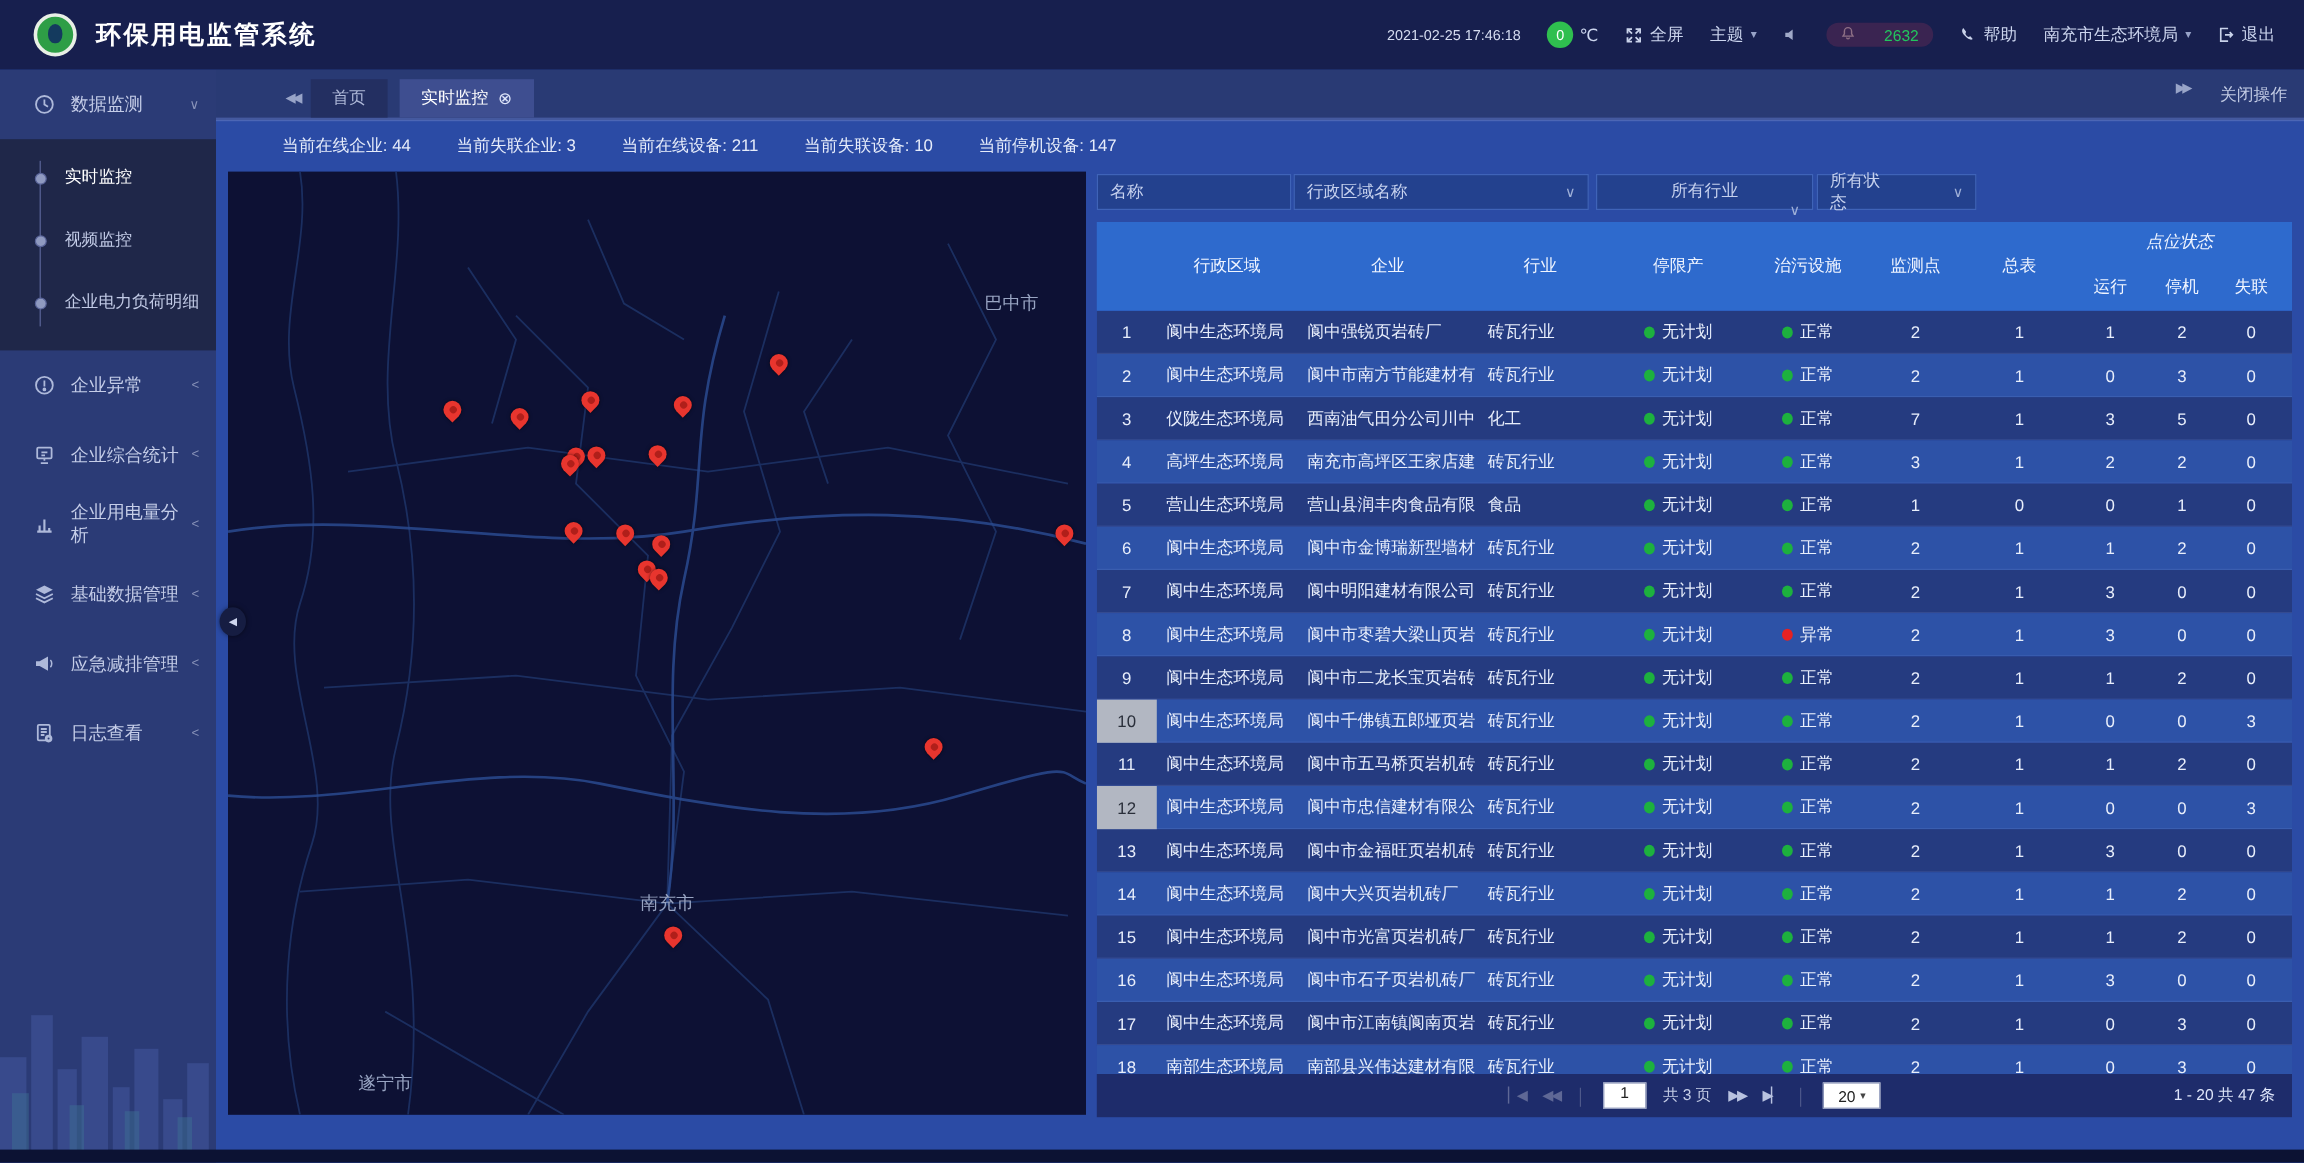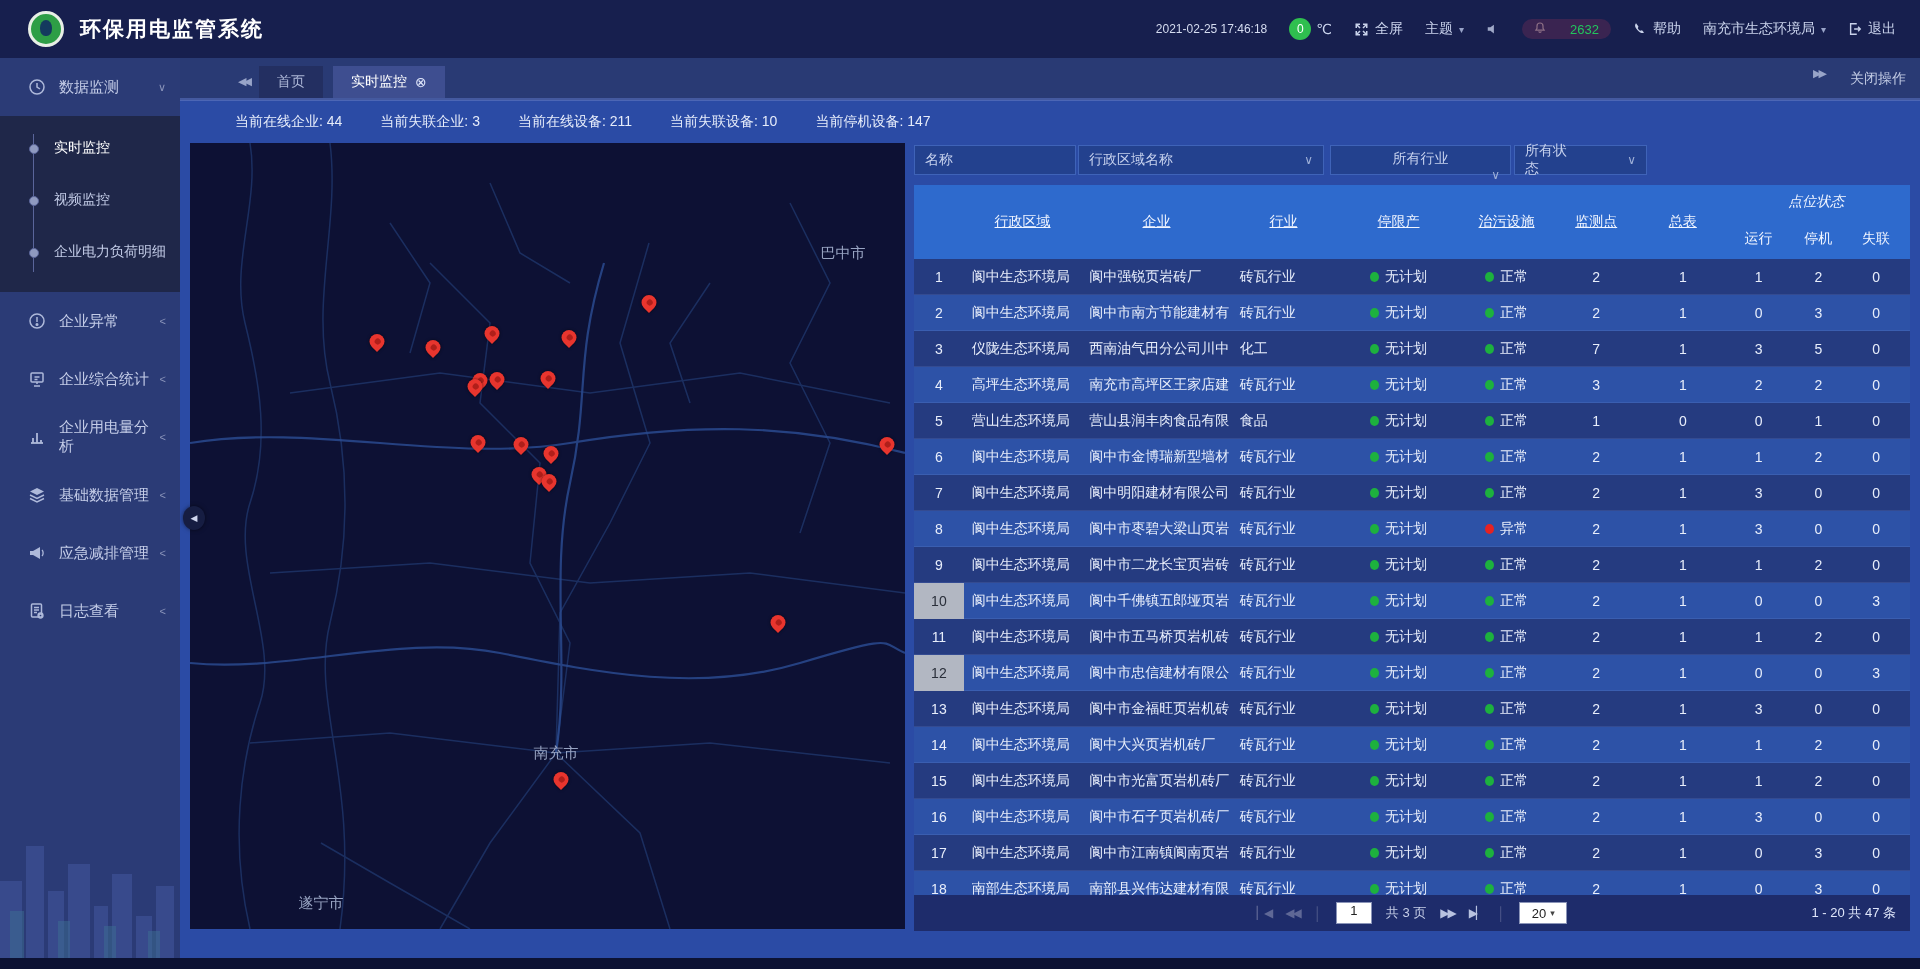--- a/index.html
+++ b/index.html
@@ -61,21 +61,21 @@
   .panel { position:absolute; left:734px; top:42px; width:996px; height:788px; }
   .filters { position:absolute; left:0; top:2px; height:30px; width:100%; }
   .fbox { position:absolute; top:0; height:30px; background:#23418e; border:1px solid #3f63b8; color:#c6d1ee; font-size:14px; display:flex; align-items:center; padding:4px 10px; cursor:pointer; }
   .fbox .fchev { margin-left:auto; color:#9fb0d8; font-size:12px; }
   .f-name { left:0; width:162px; }
   .f-region { left:164px; width:246px; }
   .f-industry { left:416px; width:181px;flex-direction:column; }
   .f-status { left:600px; width:133px;gap:48px; }
 
   .thead { position:absolute; left:0; top:42px; width:100%; height:74px; background:#2e6acd; display:flex; font-size:14px; color:#f0f5ff; }
-  .th { display:flex; align-items:center; justify-content:center; height:100%;text-decoration:underline; }
+  .th { display:flex; align-items:center; justify-content:center; height:100%; }
   .thgroup { display:flex; flex-direction:column; height:100%; }
   .group-label { height:34px; display:flex; align-items:center; justify-content:center; font-style:italic; font-weight:normal; }
   .sub-row { flex:1; display:flex; }
   .sub-th { display:flex; align-items:center; justify-content:center; }
 
   .c-no{width:5%;} .c-region{width:11.8%;} .c-company{width:15.1%;} .c-industry{width:10.4%;}
   .c-limit{width:12.7%;} .c-fac{width:9%;} .c-points{width:9%;} .c-meters{width:8.4%;}
   .c-run{width:36.96%;} .c-stop{width:28.26%;} .c-lost{width:34.78%;}
   .cg-pts{width:18.4%;}
   .r-run{width:6.8%;} .r-stop{width:5.2%;} .r-lost{width:6.4%;}

